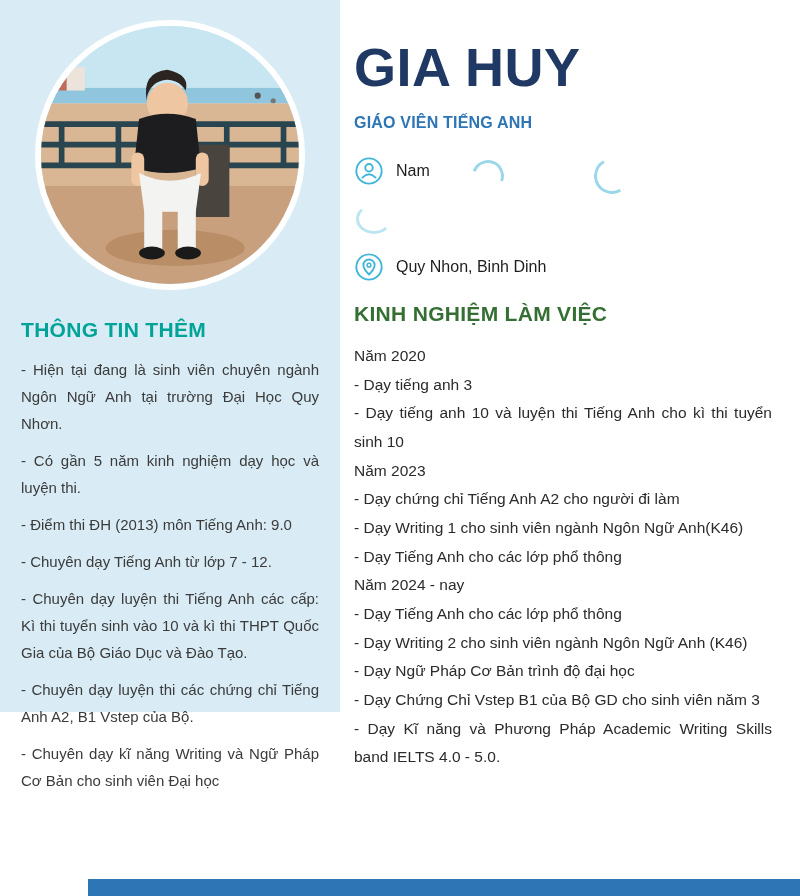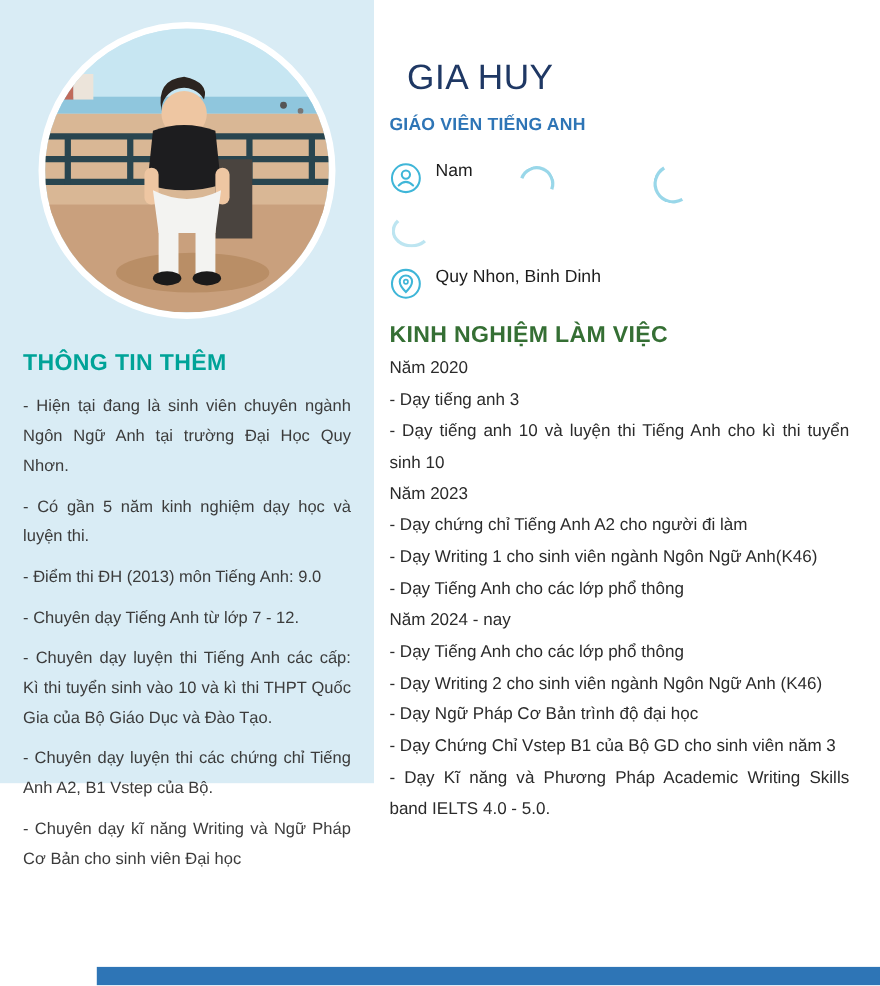--- a/index.html
+++ b/index.html
@@ -25,39 +25,39 @@
   .info-item{
     font-size:15px;line-height:1.8;color:var(--text_color,#3b3b3b);
     text-align:justify;margin-bottom:10px;
   }
   
   .main{
     position:absolute;left:340px;top:0;right:0;bottom:0;background:#ffffff;
     border-top-left-radius:18px;padding:36px 28px 0 14px;box-sizing:border-box;
   }
   .name{
-    margin:16px;font-size:32px;font-weight:normal;
+    margin:0;font-size:54px;font-weight:bold;
     color:var(--name_color,#1f3864);letter-spacing:.5px;
   }
   .job{
     margin:16px 0 24px;font-size:16px;font-weight:bold;
     color:var(--title_color,#2e75b6);letter-spacing:.2px;
   }
   .contact-row{
-    display:flex;align-items:flex-start;gap:12px;font-size:16px;color:#1d1d1d;margin:10px 0;
+    display:flex;align-items:center;gap:12px;font-size:16px;color:#1d1d1d;margin:10px 0;
   }
   .cicon{width:30px;height:30px;flex:0 0 30px;}
   .cicon svg{display:block;width:100%;height:100%;}
   .redacted{position:relative;height:46px;}
   .arc{position:absolute;border:3px solid rgba(70,182,216,.55);border-radius:50%;}
   .arc.a1{left:118px;top:-36px;width:26px;height:26px;border-left-color:transparent;border-bottom-color:transparent;transform:rotate(-25deg);}
   .arc.a2{left:240px;top:-38px;width:30px;height:30px;border-right-color:transparent;border-top-color:transparent;transform:rotate(15deg);}
   .arc.a3{left:2px;top:8px;width:30px;height:24px;border-top-color:transparent;border-right-color:transparent;opacity:.65;}
   .exp-title{
-    margin:20px 0 4px;font-size:21px;font-weight:bold;
+    margin:20px 0 16px;font-size:21px;font-weight:bold;
     color:var(--exp_heading_color,#356f34);letter-spacing:.3px;
   }
   .exp-item{
     font-size:15.5px;line-height:1.85;color:#2b2b2b;text-align:justify;
   }
   
   .footer-bar{
     position:absolute;left:88px;right:0;bottom:0;height:17px;
     background:var(--footer_bar_color,#2e75b6);z-index:5;
   }

